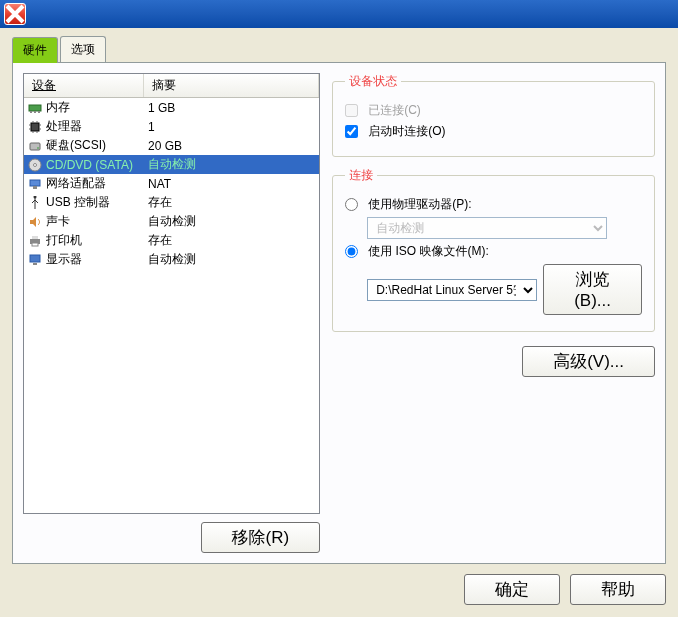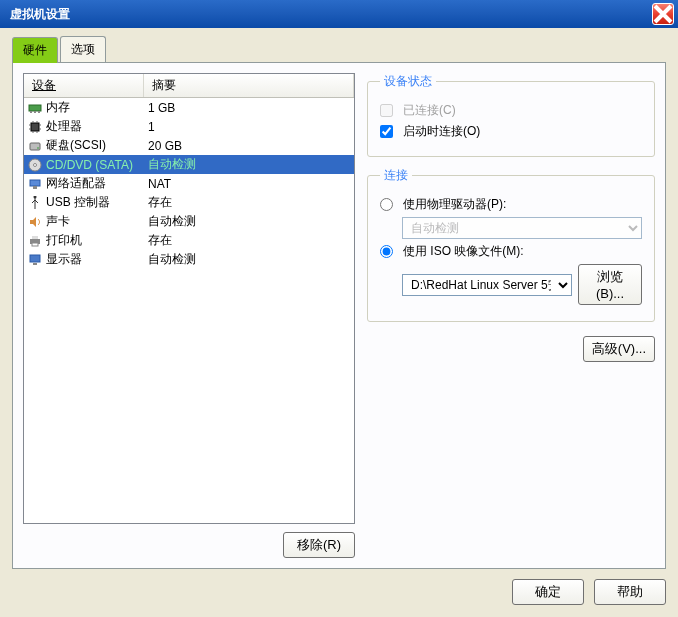--- a/index.html
+++ b/index.html
@@ -22,26 +22,26 @@
 .dt-header .col { padding: 3px 8px; border-right: 1px solid #d8d8d0; }
 .col-device { width: 120px; text-decoration: underline; }
 .col-summary { flex: 1; }
 .dt-row { display: flex; align-items: center; padding: 1px 0; cursor: pointer; }
 .dt-row.selected { background: #316ac5; color: #86efac; }
 .dt-row .icon { width: 18px; display: inline-flex; justify-content: center; margin: 0 2px; }
 .dt-row .dev { width: 98px; }
 .dt-row .sum { flex: 1; padding-left: 4px; }
 
 .btn-row { display: flex; justify-content: flex-end; gap: 8px; margin-top: 8px; }
-.btn { padding: 3px 8px; border: 1px solid #707070; background: linear-gradient(to bottom, #fff, #f0f0ea); border-radius: 3px; cursor: pointer; font-family: inherit; font-size: 13px; min-width: 72px; }
+.btn { padding: 3px 30px; border: 1px solid #707070; background: linear-gradient(to bottom, #fff, #f0f0ea); border-radius: 3px; cursor: pointer; font-family: inherit; font-size: 17px; min-width: 72px; }
 .btn:disabled { color: #a0a0a0; }
 
 .right-panel { flex: 1; display: flex; flex-direction: column; gap: 10px; }
 fieldset { border: 1px solid #d0d0bf; border-radius: 3px; padding: 8px 12px 12px; }
-legend { color: #3b82f6; padding: 0 4px; font-family: Liberation Serif, serif; }
+legend { color: #ef4444; padding: 0 4px; font-family: Liberation Serif, serif; }
 .field-row { display: flex; align-items: center; gap: 6px; margin: 4px 0; }
 .field-row.indent { margin-left: 22px; }
 input[type=checkbox], input[type=radio] { margin-right: 4px; }
 input[type=text], select { font-family: inherit; font-size: 12px; padding: 2px 4px; border: 1px solid #7f9db9; }
 select { background: #fff; height: 22px; }
 select:disabled, input:disabled + span { color: #a0a0a0; }
 .disabled-label { color: #a0a0a0; }
 .drop { width: 240px; }
 .iso { width: 170px; }
 
@@ -49,21 +49,20 @@
 
 .bottom-btns { display: flex; justify-content: flex-end; gap: 10px; padding: 10px 0 4px; }
 
 
 .ico svg { width: 14px; height: 14px; display: block; }
 </style>
 </head>
 <body>
 
 <div class="titlebar">
-  <span class="titlebar-text">虚拟机设置</span>
   <div class="close-btn">
     <svg viewBox="0 0 10 10">
         <path d="M1 1 L9 9 M9 1 L1 9" stroke="#fff" stroke-width="2"></path>
       </svg>
   </div>
 </div>
 
 <div class="dialog-body">
   <div class="tabs">
     <div class="tab active">硬件</div>

